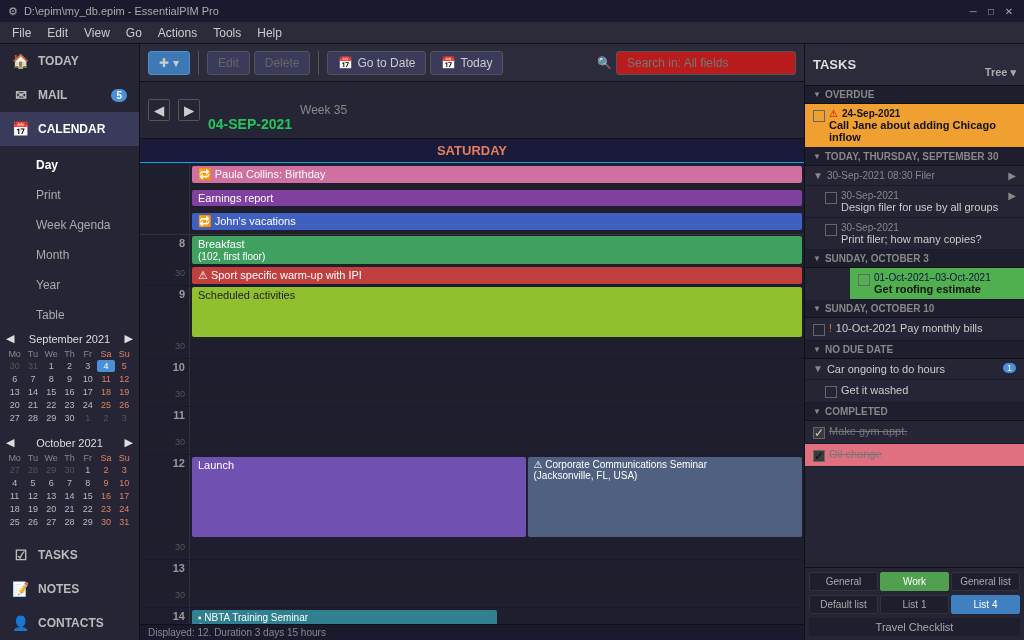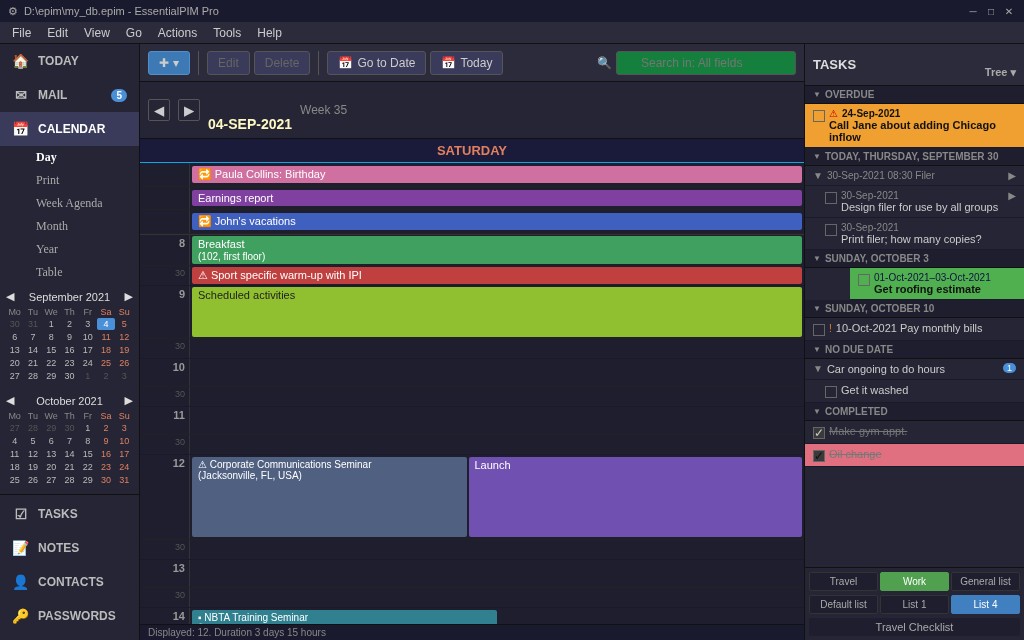--- a/index.html
+++ b/index.html
@@ -17,51 +17,51 @@
 
     
     .main-layout { display: flex; height: calc(640px - 44px); }
 
     
     .sidebar { width: 140px; background: #252535; border-right: 1px solid #111; display: flex; flex-direction: column; overflow: hidden; }
     .sidebar-nav-item { display: flex; align-items: center; gap: 8px; padding: 8px 12px; cursor: pointer; color: #bbb; font-size: 12px; font-weight: 600; }
     .sidebar-nav-item.active { background: #3a3a5a; color: #fff; }
     .sidebar-nav-icon { width: 18px; height: 18px; display: flex; align-items: center; justify-content: center; font-size: 14px; }
     .badge { background: #4a90d9; color: #fff; border-radius: 8px; padding: 1px 5px; font-size: 10px; margin-left: auto; }
-    .sidebar-sub-item { padding: 4px 12px 4px 36px; cursor: pointer; color: #aaa; font-size: 12px; font-family: Liberation Serif, serif; }
+    .sidebar-sub-item { padding: 12px 12px 4px 36px; cursor: pointer; color: #aaa; font-size: 12px; }
     .sidebar-sub-item.active { color: #fff; font-weight: 600; }
     .sidebar-separator { height: 1px; background: #111; margin: 2px 0; }
 
     
     .mini-cal { padding: 6px; font-size: 10px; }
     .mini-cal-header { display: flex; align-items: center; justify-content: space-between; margin-bottom: 4px; font-size: 11px; color: #ddd; }
     .mini-cal-grid { display: grid; grid-template-columns: repeat(7, 1fr); gap: 1px; text-align: center; }
     .mini-cal-day-header { color: #888; font-size: 9px; }
     .mini-cal-cell { padding: 1px; font-size: 9px; color: #bbb; cursor: pointer; border-radius: 2px; }
     .mini-cal-cell.today { background: #4a90d9; color: #fff; border-radius: 2px; }
     .mini-cal-cell.weekend { color: #e08060; }
     .mini-cal-cell.other-month { color: #555; }
 
     
     .toolbar { background: #2b2b3b; border-bottom: 1px solid #111; height: 38px; display: flex; align-items: center; padding: 0 8px; gap: 4px; }
     .toolbar-btn { background: #3a3a5a; border: 1px solid #555; color: #ccc; padding: 4px 10px; border-radius: 3px; cursor: pointer; font-size: 12px; display: flex; align-items: center; gap: 4px; }
     .toolbar-btn.primary { background: #3d7ab5; border-color: #5090cc; }
     .toolbar-btn.disabled { color: #666; cursor: default; }
     .toolbar-separator { width: 1px; height: 24px; background: #555; margin: 0 4px; }
     .toolbar-spacer { flex: 1; }
-    .toolbar-search { background: #15803d; border: 1px solid #555; color: #ccc; padding: 4px 24px; border-radius: 3px; width: 180px; font-size: 12px; }
+    .toolbar-search { background: #b91c1c; border: 1px solid #555; color: #ccc; padding: 4px 10px; border-radius: 3px; width: 180px; font-size: 12px; }
 
     
     .content-area { display: flex; flex: 1; overflow: hidden; }
 
     
     .calendar-main { flex: 1; display: flex; flex-direction: column; background: #1e1e2e; overflow: hidden; }
     .calendar-nav { display: flex; align-items: center; gap: 8px; padding: 6px 8px; background: #252535; border-bottom: 1px solid #111; }
     .nav-btn { background: none; border: 1px solid #555; color: #ccc; width: 22px; height: 22px; cursor: pointer; display: flex; align-items: center; justify-content: center; border-radius: 2px; }
-    .cal-date-label { font-size: 14px; color: #fef9c3; font-weight: 600; margin-top: 28px; }
+    .cal-date-label { font-size: 14px; color: #22c55e; font-weight: 600; margin-top: 28px; }
     .cal-week-label { font-size: 12px; color: #888; }
 
     
     .day-view { flex: 1; overflow-y: auto; display: flex; flex-direction: column; }
     .day-header { background: #1a1a3a; text-align: center; padding: 4px; font-size: 13px; color: #e08060; font-weight: 600; border-bottom: 1px solid #0ea5e9; }
     .all-day-events { border-bottom: 1px solid #333; }
     .all-day-row { display: flex; min-height: 22px; border-bottom: 1px solid #222; }
     .time-label-col { width: 50px; min-width: 50px; background: #1e1e2e; border-right: 1px solid #333; display: flex; align-items: center; justify-content: flex-end; padding-right: 4px; color: #666; font-size: 10px; }
     .all-day-event-col { flex: 1; padding: 2px; }
     .event-bar { padding: 2px 6px; border-radius: 2px; font-size: 11px; margin: 1px 0; cursor: pointer; }
@@ -395,22 +395,22 @@
                 <span style="font-size:9px;color:#555">30</span>
               </div>
             <div class="event-col"></div>
           </div>
 
           <div style="display:flex;min-height:28px;border-bottom:1px solid #222;position:relative;">
             <div class="time-col">
                 <strong style="font-size:11px;color:#999">12</strong>
               </div>
             <div class="event-col" style="display:flex;gap:2px;">
+              <div class="event-bar violet" style="flex:1;min-height:36px;">Launch</div>
               <div class="event-bar gray-blue" style="flex:0 0 45%;min-height:80px;white-space:normal;font-size:10px;">⚠ Corporate Communications Seminar<br>(Jacksonville, FL, USA)</div>
-              <div class="event-bar violet" style="flex:1;min-height:36px;">Launch</div>
             </div>
           </div>
           <div style="display:flex;min-height:20px;border-bottom:1px solid #1a1a2a;">
             <div class="time-col">
                 <span style="font-size:9px;color:#555">30</span>
               </div>
             <div class="event-col"></div>
           </div>
 
           <div style="display:flex;min-height:28px;border-bottom:1px solid #222;">
@@ -543,21 +543,21 @@
           <div class="strikethrough" style="font-size:11px;">Make gym appt.</div>
         </div>
         <div class="task-item pink-item">
           <div class="task-checkbox" style="background:#3a3a3a;">✓</div>
           <div class="strikethrough" style="font-size:11px;">Oil change</div>
         </div>
       </div>
 
       <div class="tasks-footer">
         <div class="task-tabs">
-          <div class="task-tab">Travel</div>
+          <div class="task-tab">General</div>
           <div class="task-tab active">Work</div>
           <div class="task-tab">General list</div>
         </div>
         <div class="task-tabs">
           <div class="task-tab">Default list</div>
           <div class="task-tab">List 1</div>
           <div class="task-tab active-blue">List 4</div>
         </div>
         <div class="travel-checklist">Travel Checklist</div>
       </div>

